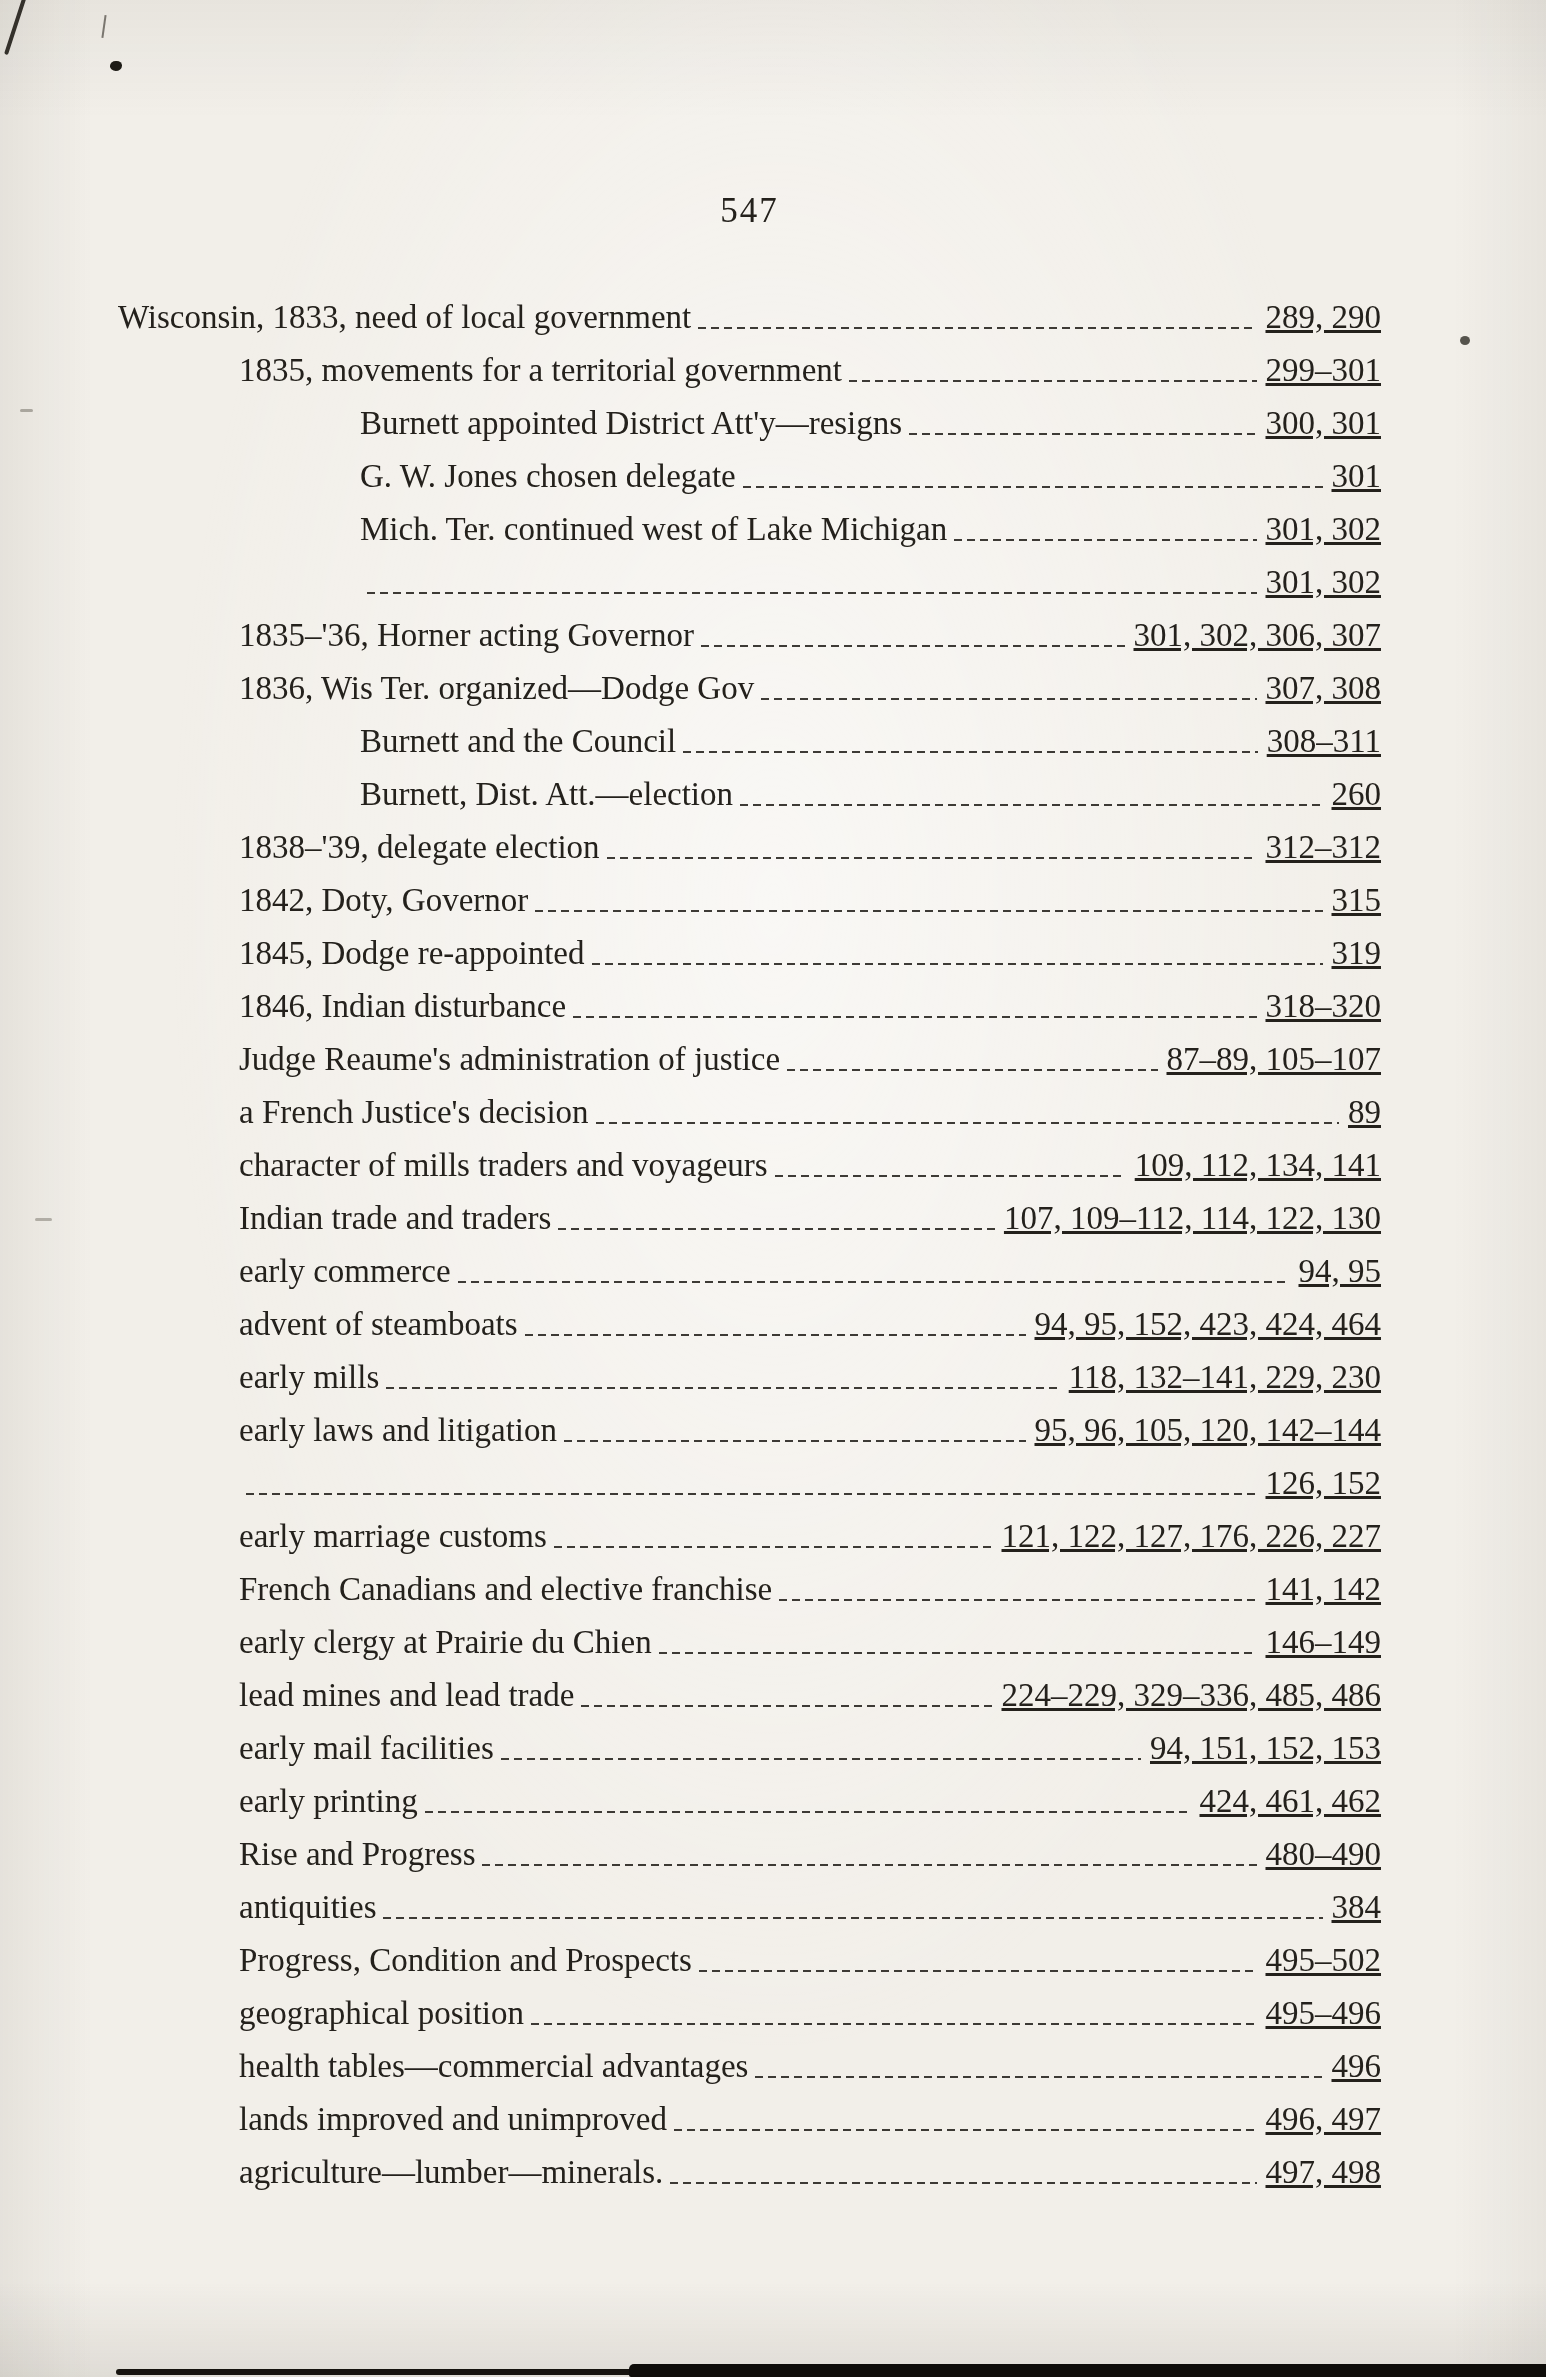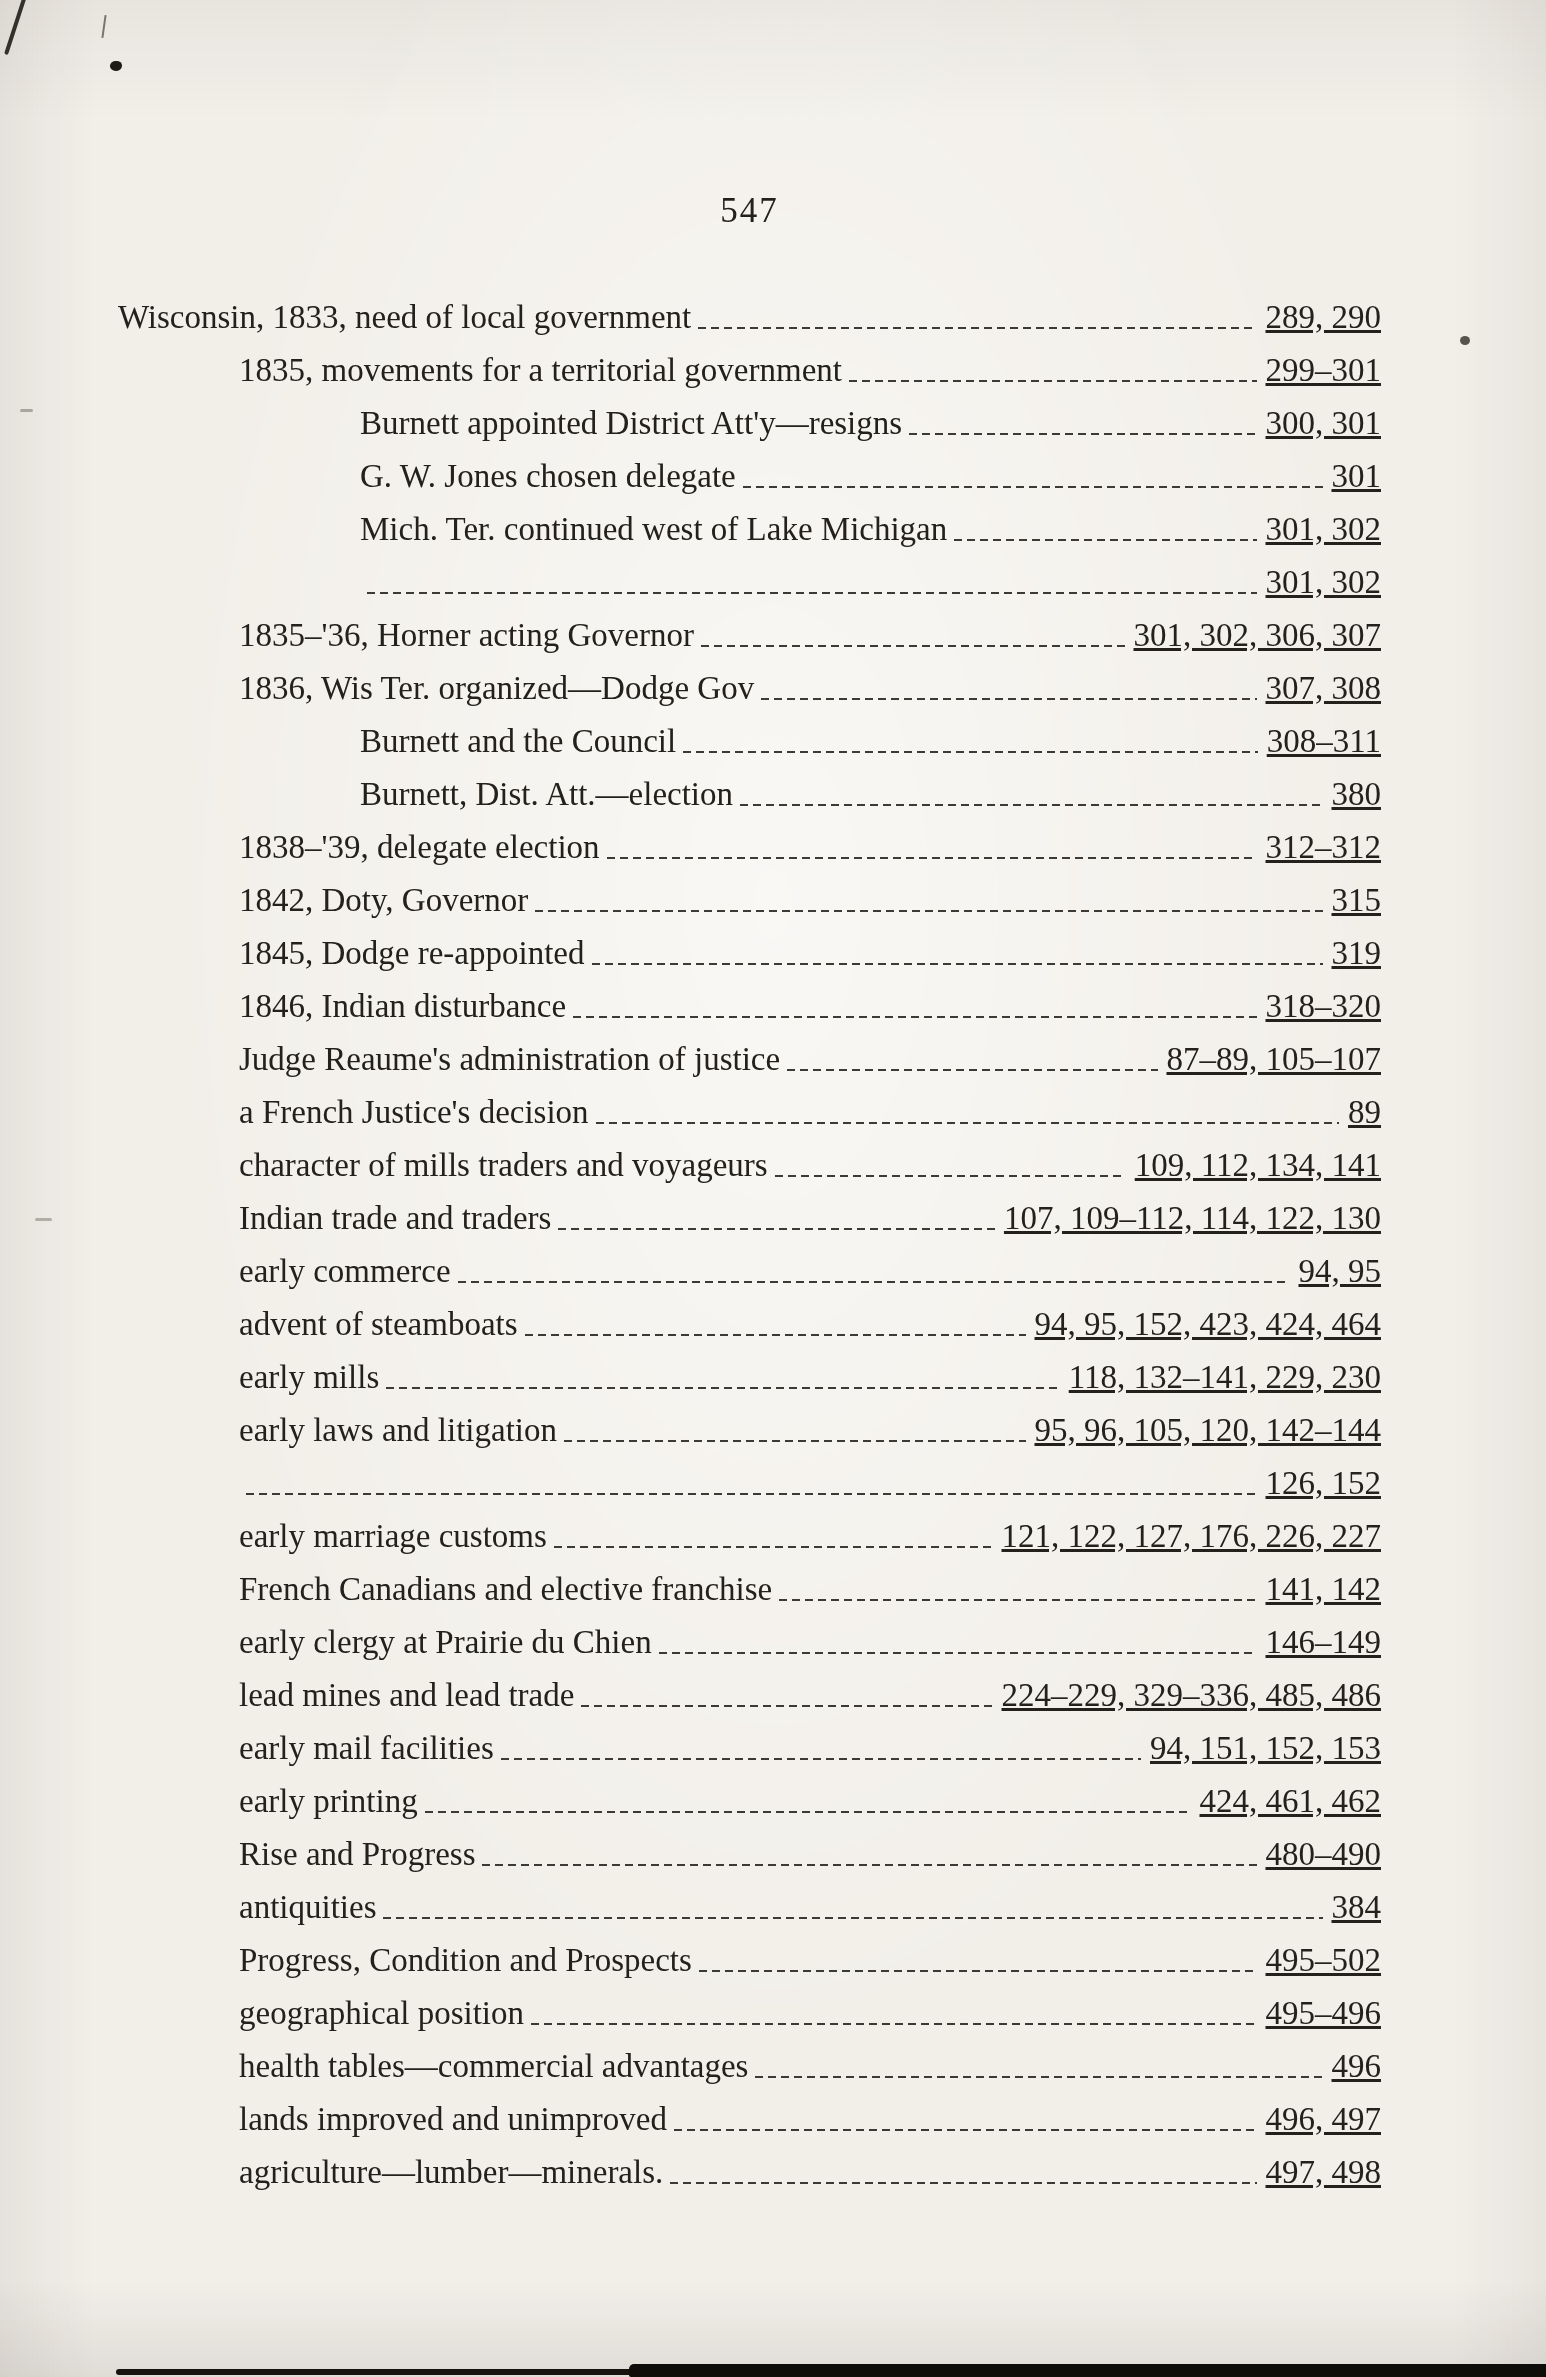--- a/index.html
+++ b/index.html
@@ -191,21 +191,21 @@
     <span class="entry-pages">307, 308</span>
   </div>
       <div class="entry indent-2">
     <span class="entry-text">Burnett and the Council</span>
     <span class="leader"></span>
     <span class="entry-pages">308–311</span>
   </div>
       <div class="entry indent-2">
     <span class="entry-text">Burnett, Dist. Att.—election</span>
     <span class="leader"></span>
-    <span class="entry-pages">380</span>
+    <span class="entry-pages">260</span>
   </div>
       <div class="entry indent-1">
     <span class="entry-text">1838–'39, delegate election</span>
     <span class="leader"></span>
     <span class="entry-pages">312–312</span>
   </div>
       <div class="entry indent-1">
     <span class="entry-text">1842, Doty, Governor</span>
     <span class="leader"></span>
     <span class="entry-pages">315</span>

